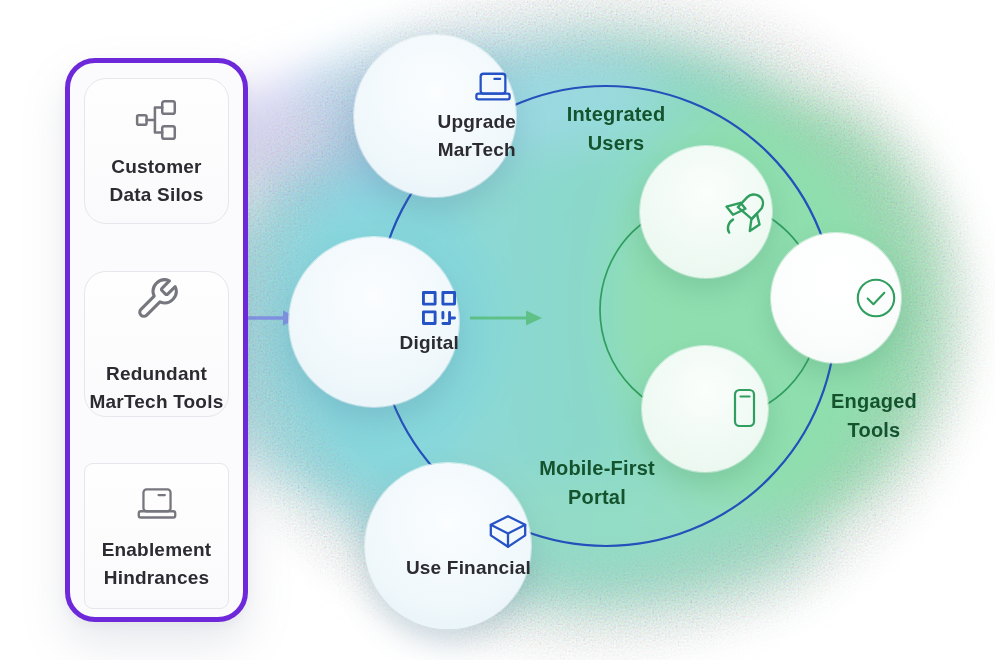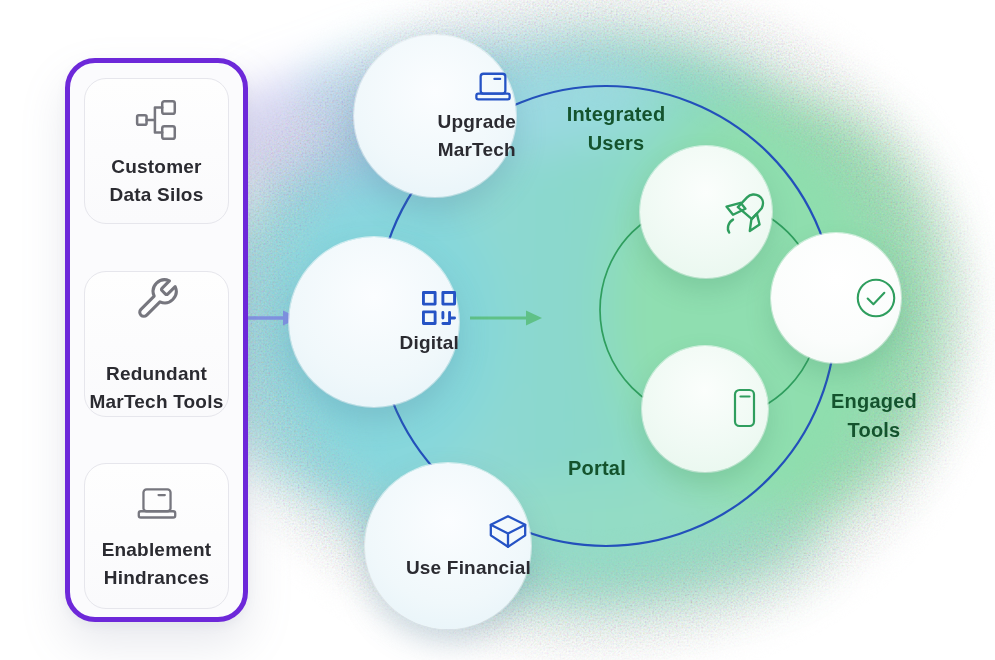--- a/index.html
+++ b/index.html
@@ -117,21 +117,21 @@
         <svg width="46" height="46" viewBox="0 0 24 24" fill="none" stroke="#76767e" stroke-width="1.6" stroke-linecap="round" stroke-linejoin="round">
           <path d="M14.7 6.3a1 1 0 0 0 0 1.4l1.6 1.6a1 1 0 0 0 1.4 0l3.77-3.77a6 6 0 0 1-7.94 7.94l-6.91 6.91a2.12 2.12 0 0 1-3-3l6.91-6.91a6 6 0 0 1 7.94-7.94l-3.76 3.76z"></path>
         </svg>
       </span>
       <div class="lbl">
         <span>Redundant</span>
         <span>MarTech Tools</span>
       </div>
     </div>
 
-    <div class="card" style="top:400px;">
+    <div class="card" style="top:400px;border-radius:9px;">
       <span class="icon">
         <svg width="50" height="42" viewBox="0 0 48 40" fill="none" stroke="#76767e" stroke-width="2.2" stroke-linecap="round" stroke-linejoin="round">
           <rect x="11" y="5" width="26" height="21" rx="3"></rect>
           <path d="M25.5 10.5 h6"></path>
           <rect x="6.5" y="26" width="35" height="6" rx="2"></rect>
         </svg>
       </span>
       <div class="lbl">
         <span>Enablement</span>
         <span>Hindrances</span>
@@ -207,20 +207,21 @@
       </svg>
     </span>
   </div>
 
   <div class="olabel" style="left:506px;top:100px;">
     <span>Integrated</span>
     <span>Users</span>
   </div>
 
   <div class="olabel" style="left:487px;top:454px;">
+    <span>Mobile-First</span>
     <span>Portal</span>
   </div>
 
   <div class="olabel" style="left:764px;top:375px;margin-top:12px;">
     <span>Engaged</span>
     <span>Tools</span>
   </div>
 
 </div>
 

